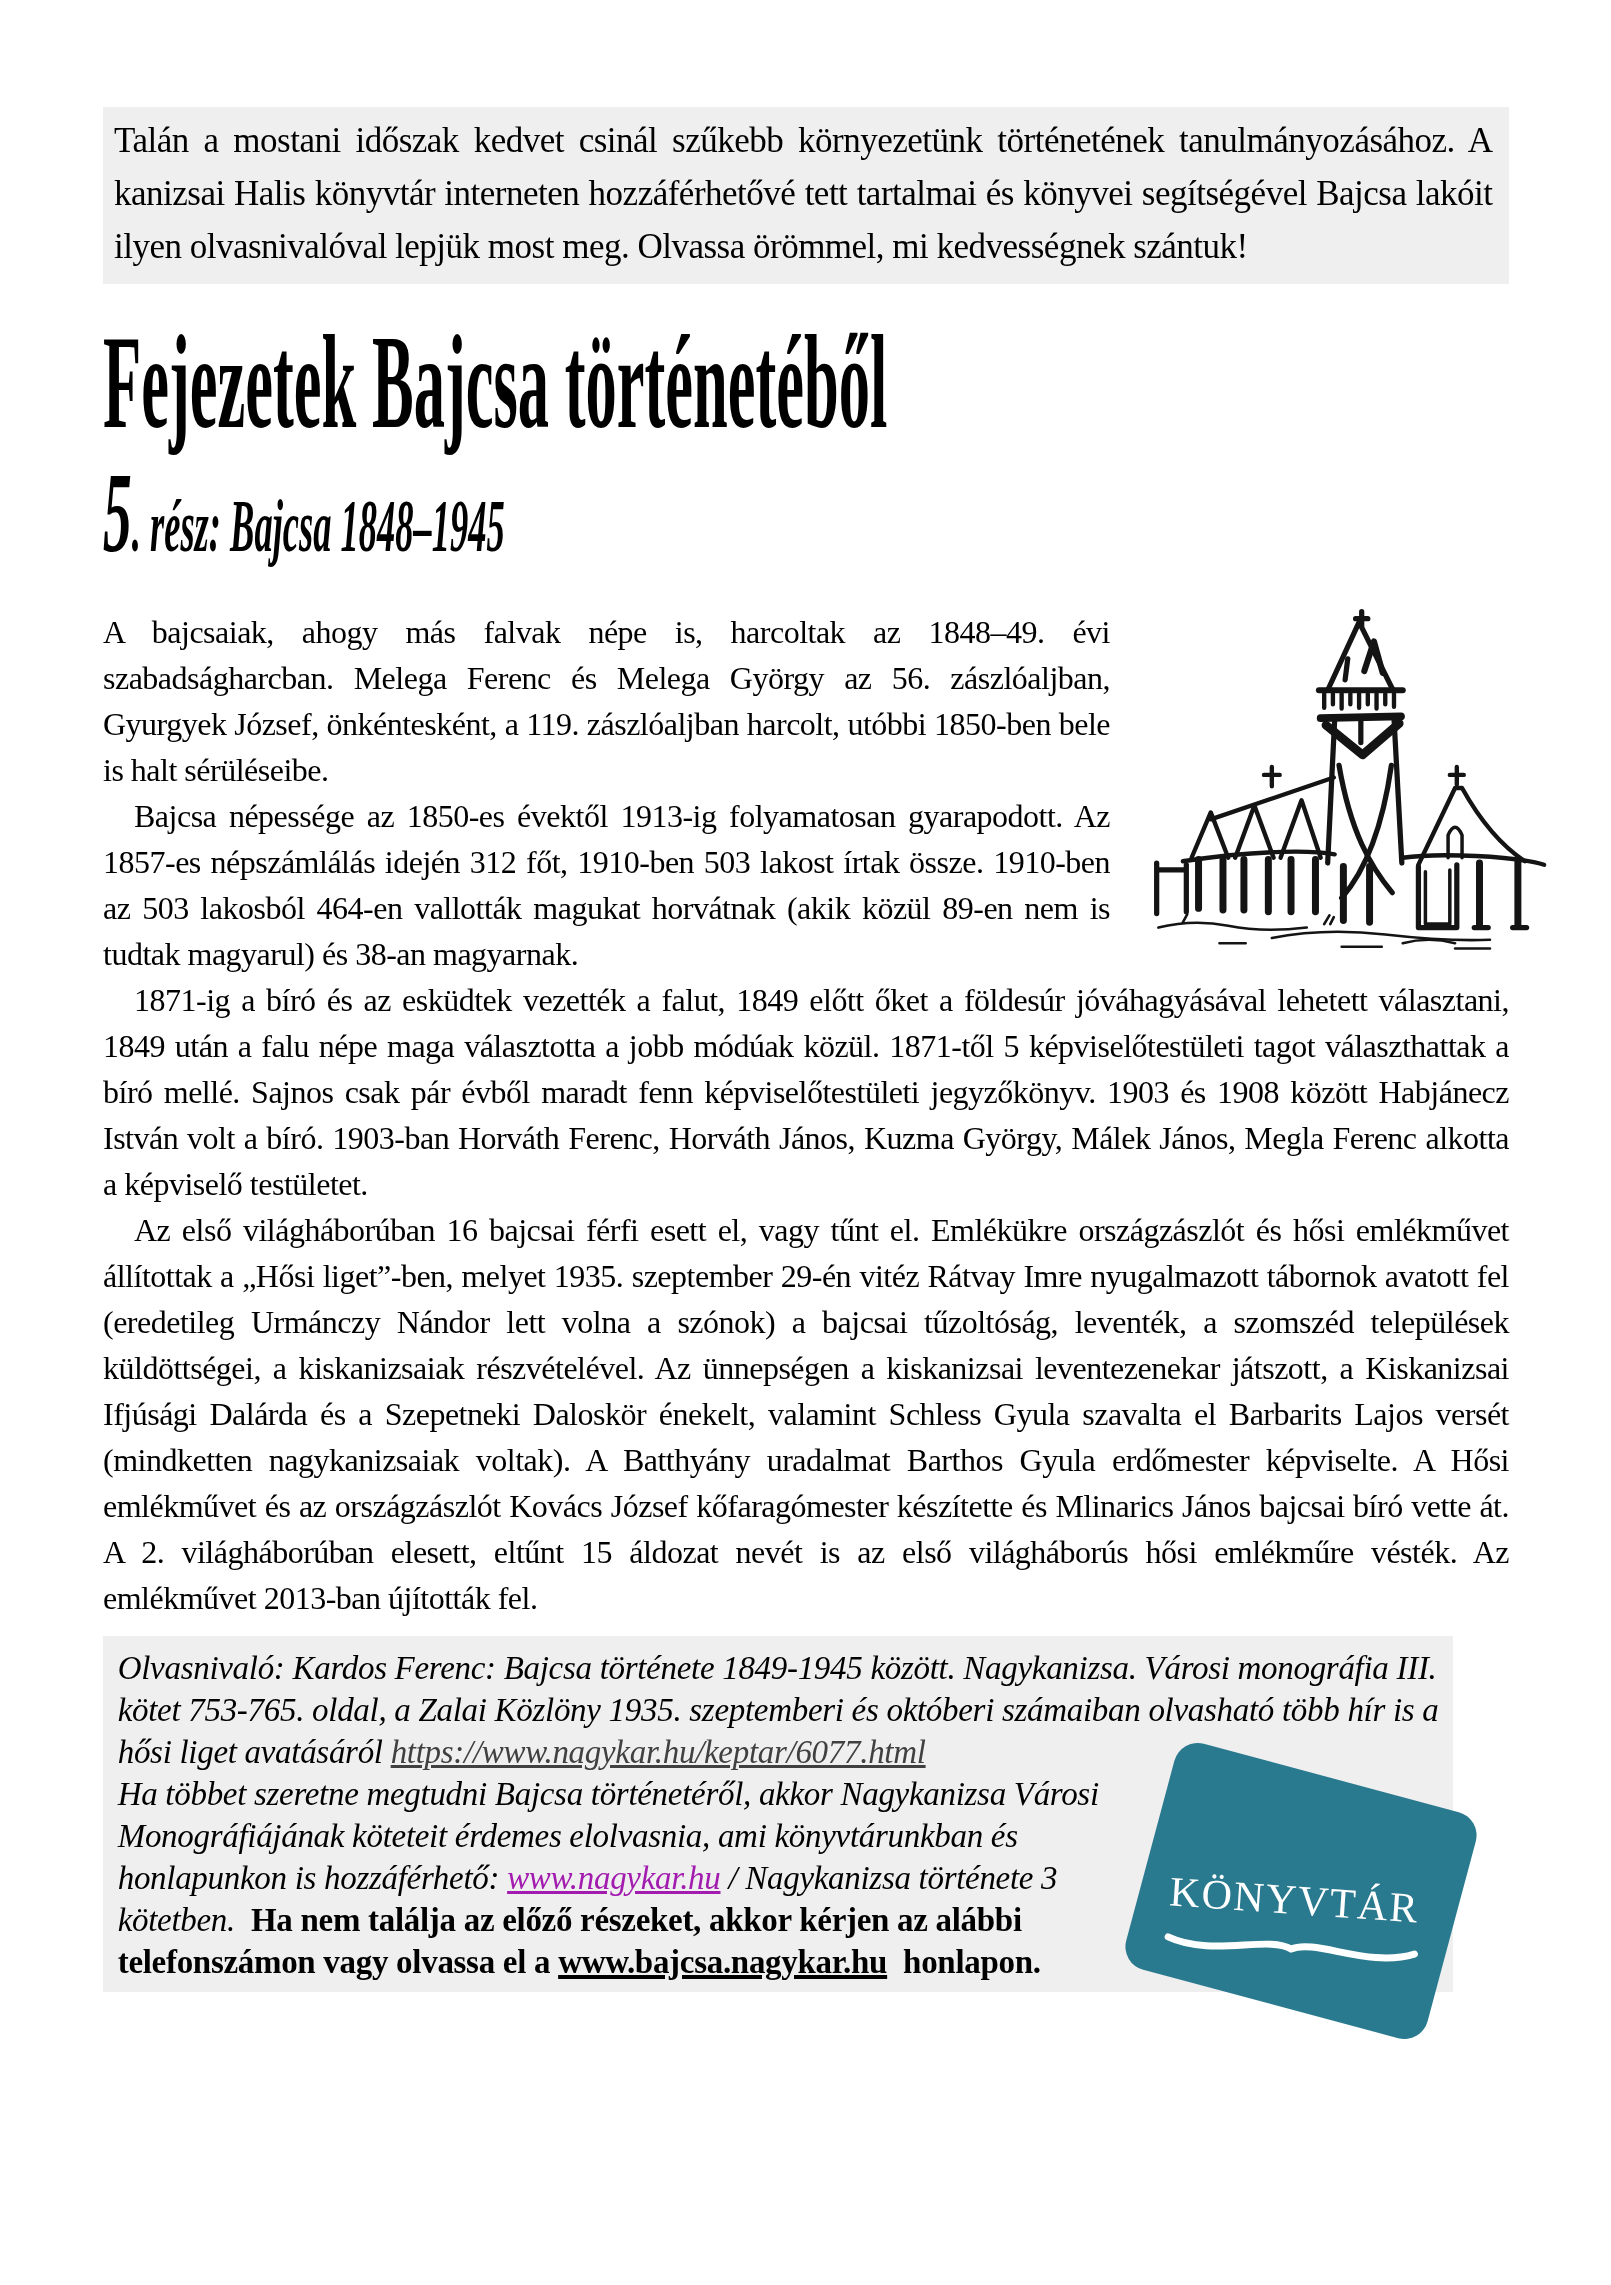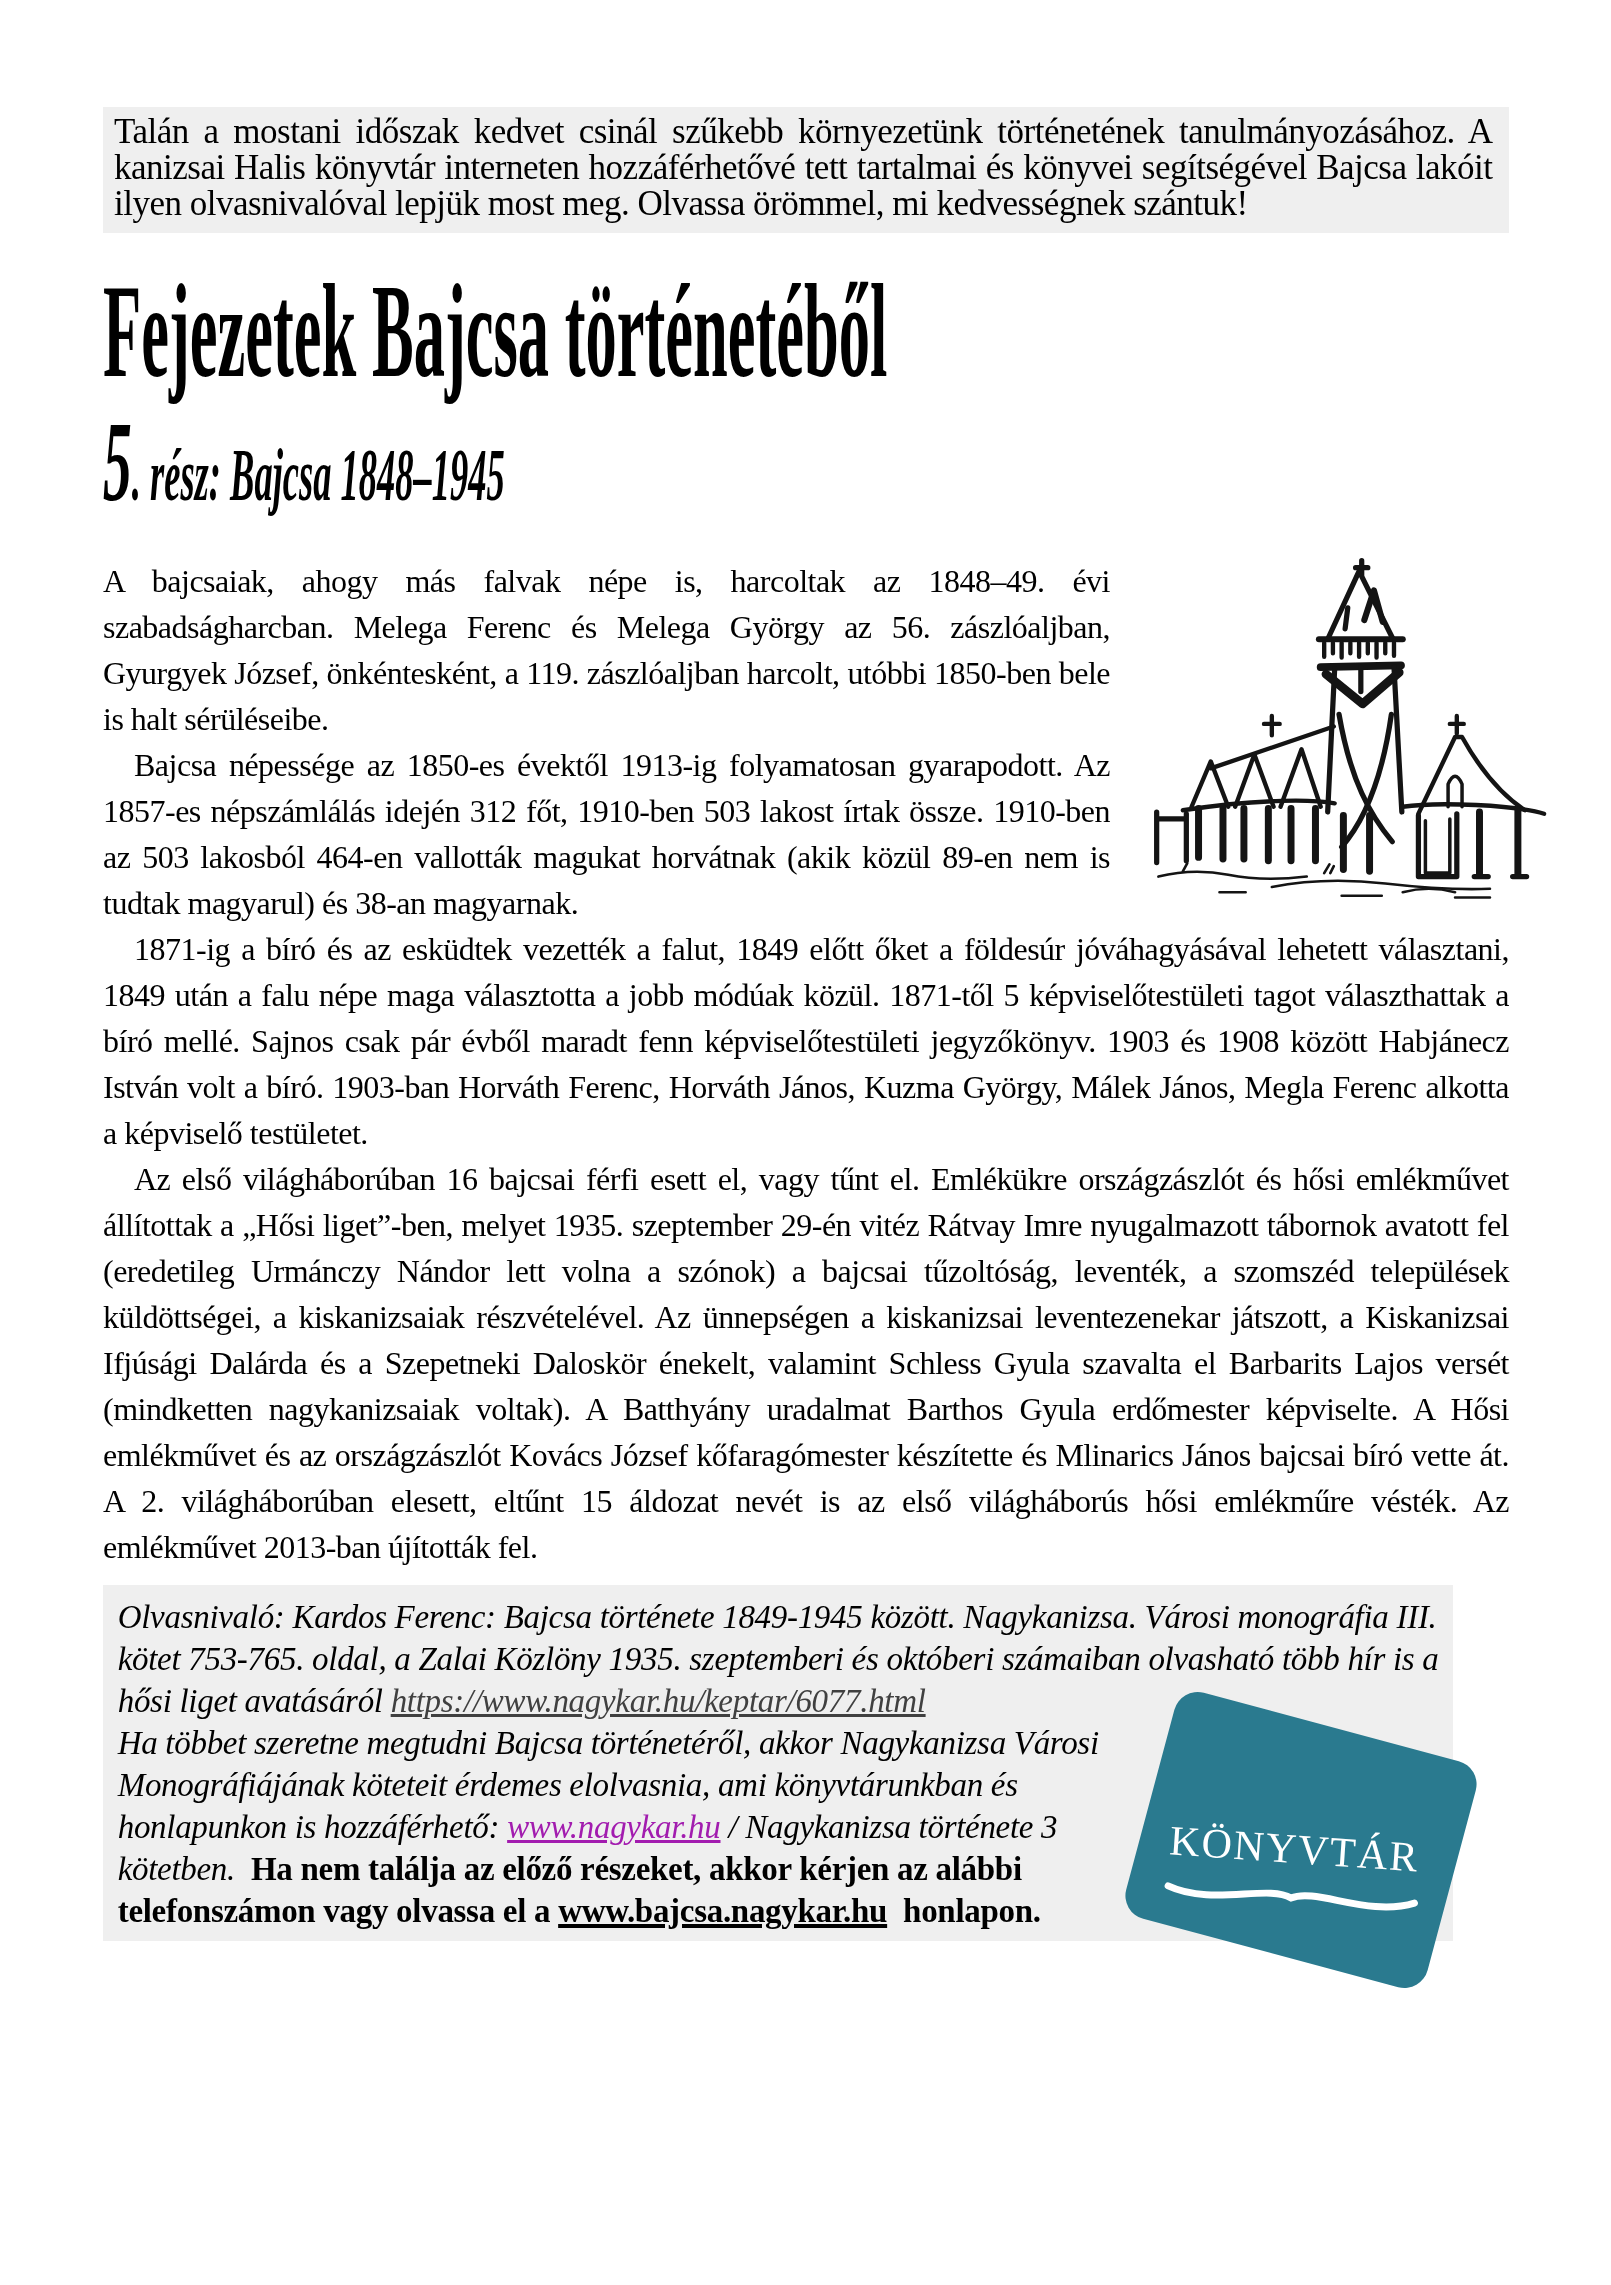--- a/index.html
+++ b/index.html
@@ -5,21 +5,21 @@
   html,body{margin:0;padding:0;}
   body{
     width:1612px;height:2286px;background:#ffffff;color:#000;
     font-family:"Liberation Serif", serif;position:relative;overflow:hidden;
   }
   .page{position:absolute;left:103px;top:107px;width:1406px;}
 
   .graybox{background:#efefef;}
   .header-box{padding:7.3px 16.5px 11px 11px;}
   .header-box h2{font-size:50px;line-height:1.08;margin:0 0 5.5px 0;letter-spacing:-0.9px;font-weight:bold;}
-  .header-box p{font-size:35px;line-height:36px;margin:0;text-align:justify;letter-spacing:-0.5px;}
+  .header-box p{font-size:35px;line-height:53px;margin:0;text-align:justify;letter-spacing:-0.5px;}
 
   h1.article-title{
     font-size:133px;font-weight:bold;margin:35px 0 0 0;line-height:0.95;
     transform:scaleX(0.47);transform-origin:left center;white-space:nowrap;
   }
   .subtitle{
     margin-top:13px;transform:scaleX(0.5);transform-origin:left center;
     white-space:nowrap;font-style:italic;font-weight:bold;line-height:108px;
   }
   .sub-num{font-size:115px;}

